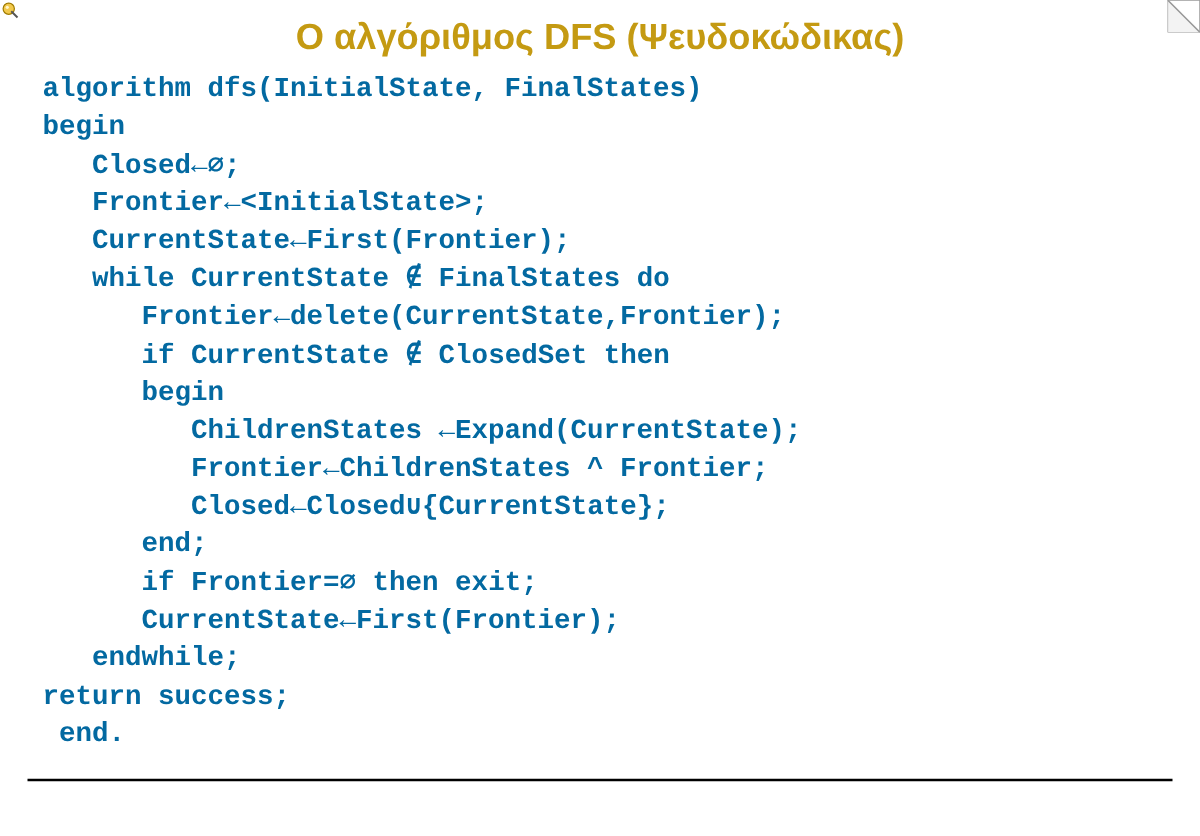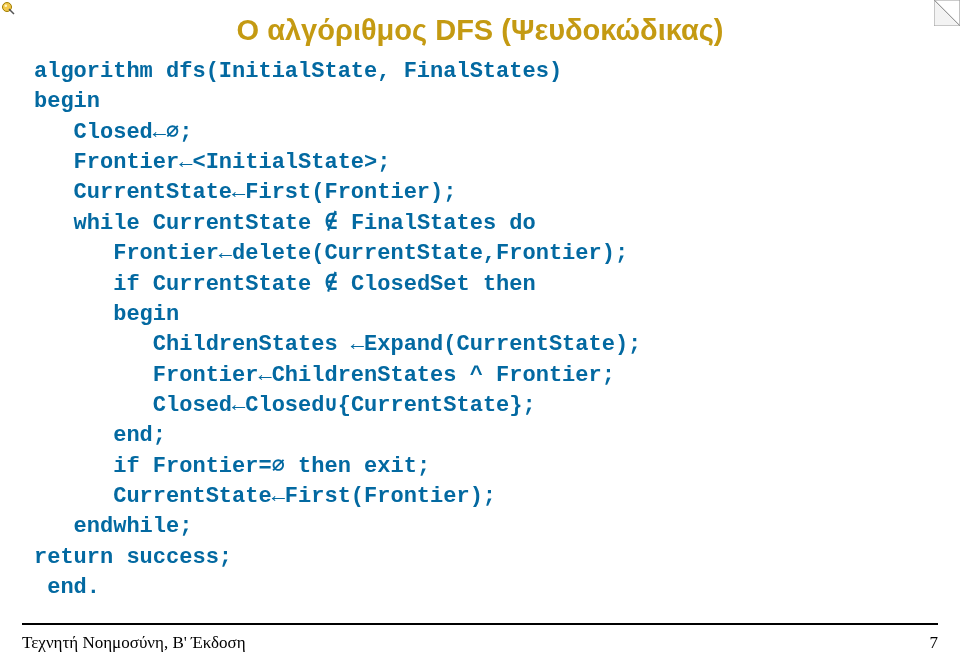--- a/index.html
+++ b/index.html
@@ -114,18 +114,14 @@
 <span>         Frontier←ChildrenStates ^ Frontier;</span>
 <span>         Closed←Closed∪{CurrentState};</span>
 <span>      end;</span>
 <span>      if Frontier=∅ then exit;</span>
 <span>      CurrentState←First(Frontier);</span>
 <span>   endwhile;</span>
 <span>return success;</span>
 <span> end.</span></div>
   </div>
 
-  <div class="footer">
-    <span>Τεχνητή Νοημοσύνη, B' Έκδοση</span>
-    <span>7</span>
-  </div>
 
 </div>
 
 </body></html>

